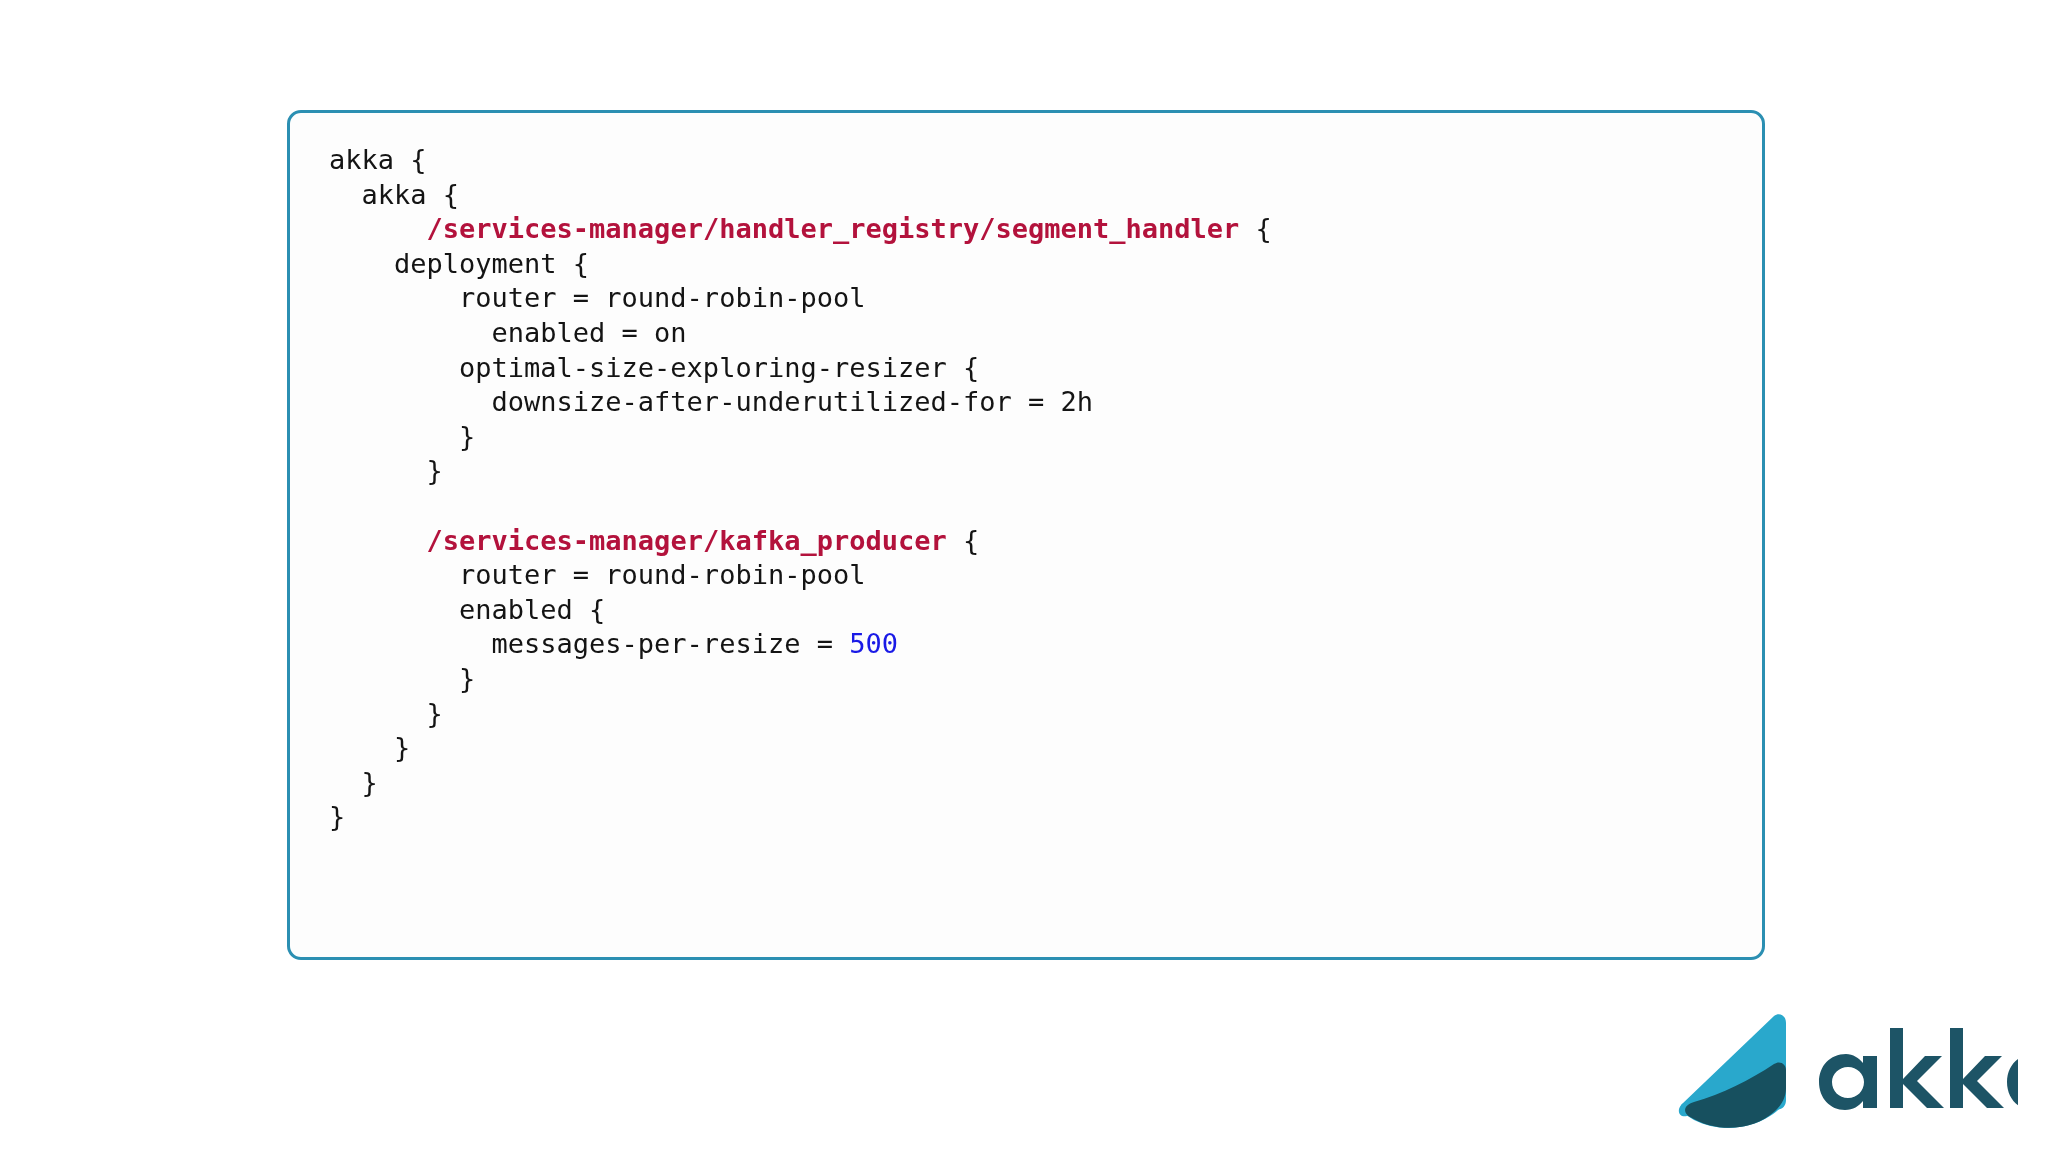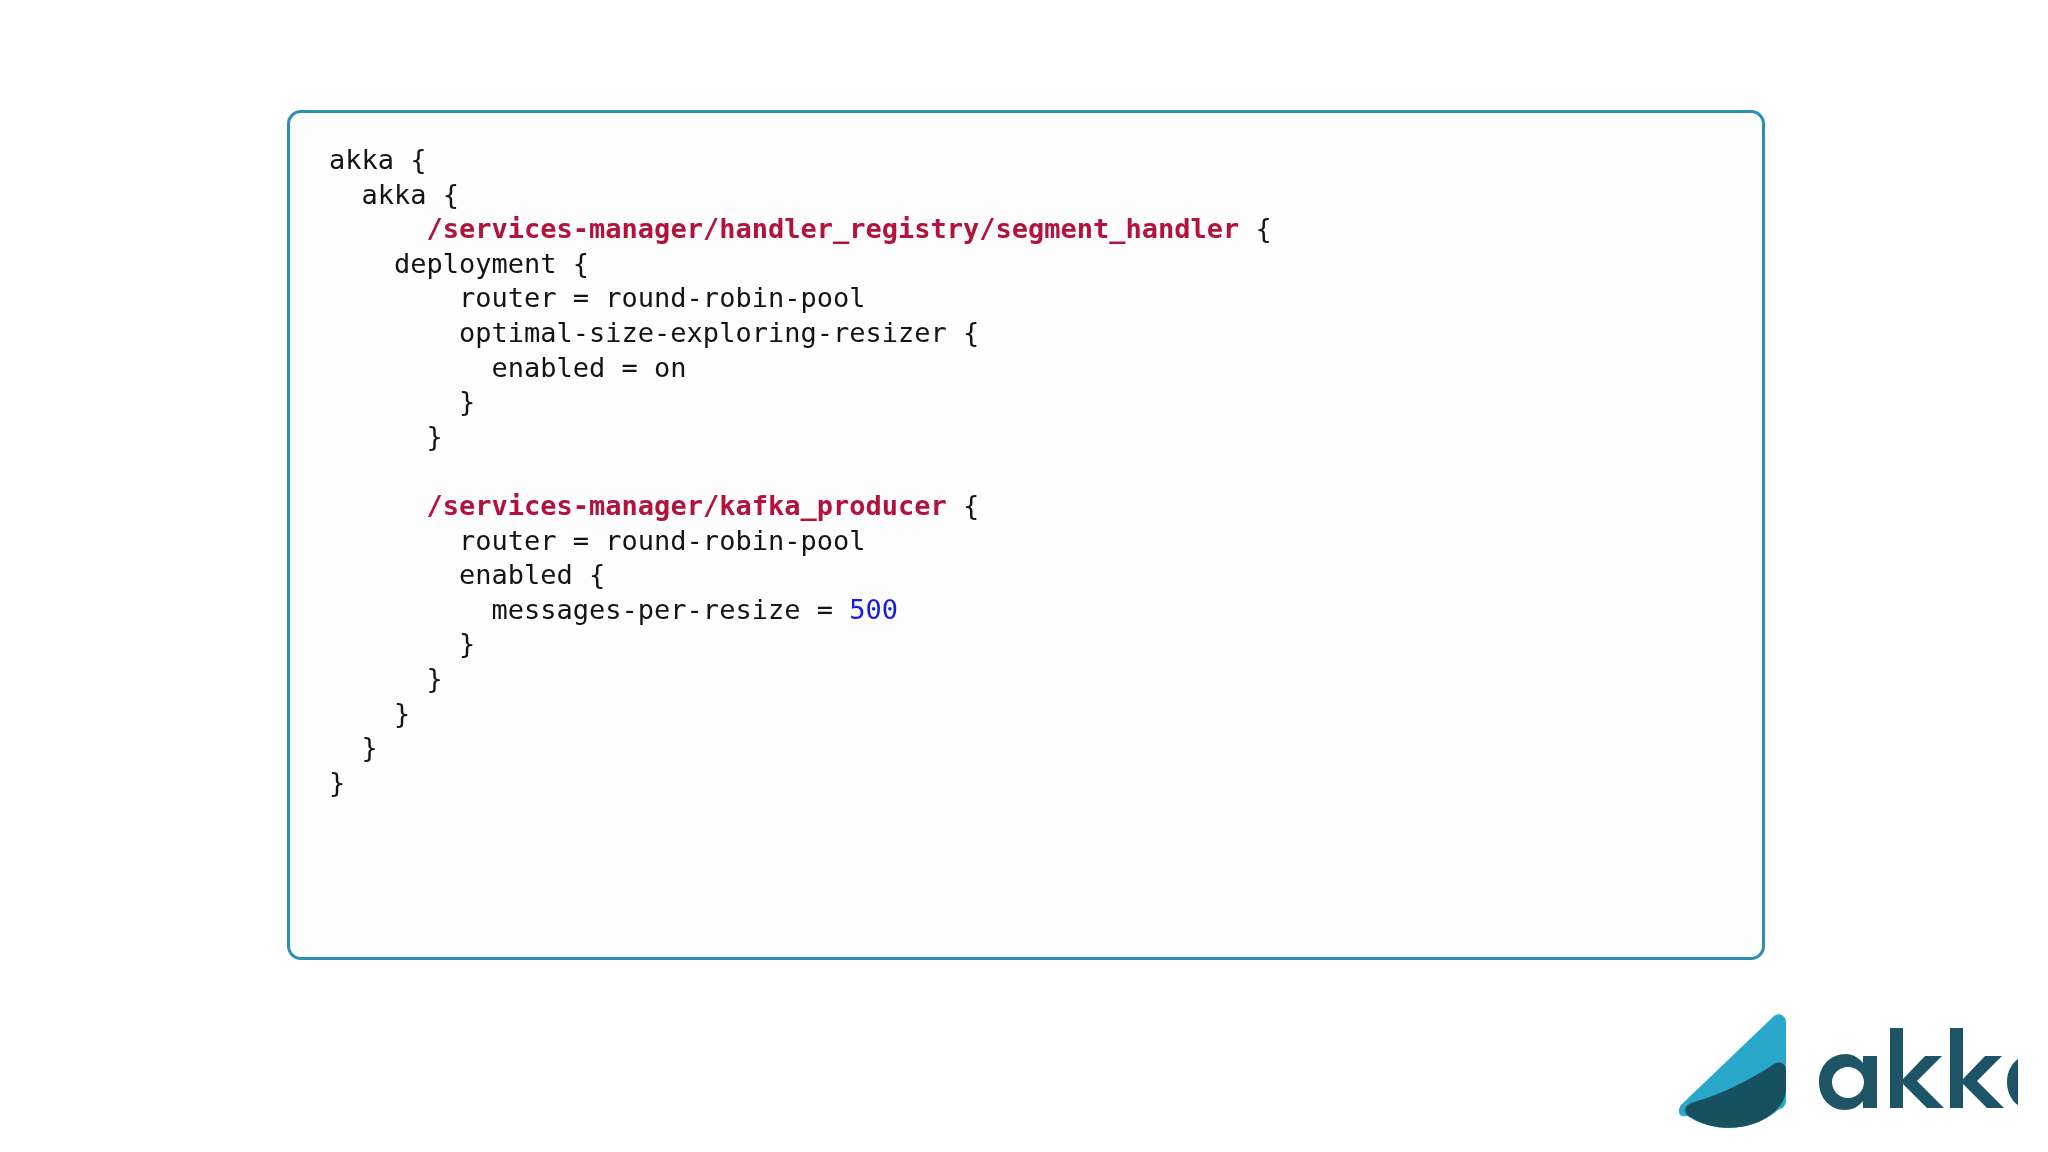--- a/index.html
+++ b/index.html
@@ -86,22 +86,23 @@
 <body>
 
 <div class="slide">
 
   <div class="code-card">
     <pre class="code-block" id="code-block"><span class="code-line"><span class="tok-plain">akka {</span>
 </span><span class="code-line"><span class="tok-plain">  akka {</span>
 </span><span class="code-line"><span class="tok-plain">      </span><span class="tok-path">/services-manager/handler_registry/segment_handler</span><span class="tok-plain"> {</span>
 </span><span class="code-line"><span class="tok-plain">    deployment {</span>
 </span><span class="code-line"><span class="tok-plain">        router = round-robin-pool</span>
+</span><span class="code-line"><span class="tok-plain">          enabled = on</span>
 </span><span class="code-line"><span class="tok-plain">        optimal-size-exploring-resizer {</span>
-</span><span class="code-line"><span class="tok-plain">          enabled = on</span>
+</span><span class="code-line"><span class="tok-plain">          downsize-after-underutilized-for = 2h</span>
 </span><span class="code-line"><span class="tok-plain">        }</span>
 </span><span class="code-line"><span class="tok-plain">      }</span>
 </span><span class="code-line"><span class="tok-plain"></span>
 </span><span class="code-line"><span class="tok-plain">      </span><span class="tok-path">/services-manager/kafka_producer</span><span class="tok-plain"> {</span>
 </span><span class="code-line"><span class="tok-plain">        router = round-robin-pool</span>
 </span><span class="code-line"><span class="tok-plain">        enabled {</span>
 </span><span class="code-line"><span class="tok-plain">          messages-per-resize = </span><span class="tok-num">500</span>
 </span><span class="code-line"><span class="tok-plain">        }</span>
 </span><span class="code-line"><span class="tok-plain">      }</span>
 </span><span class="code-line"><span class="tok-plain">    }</span>

